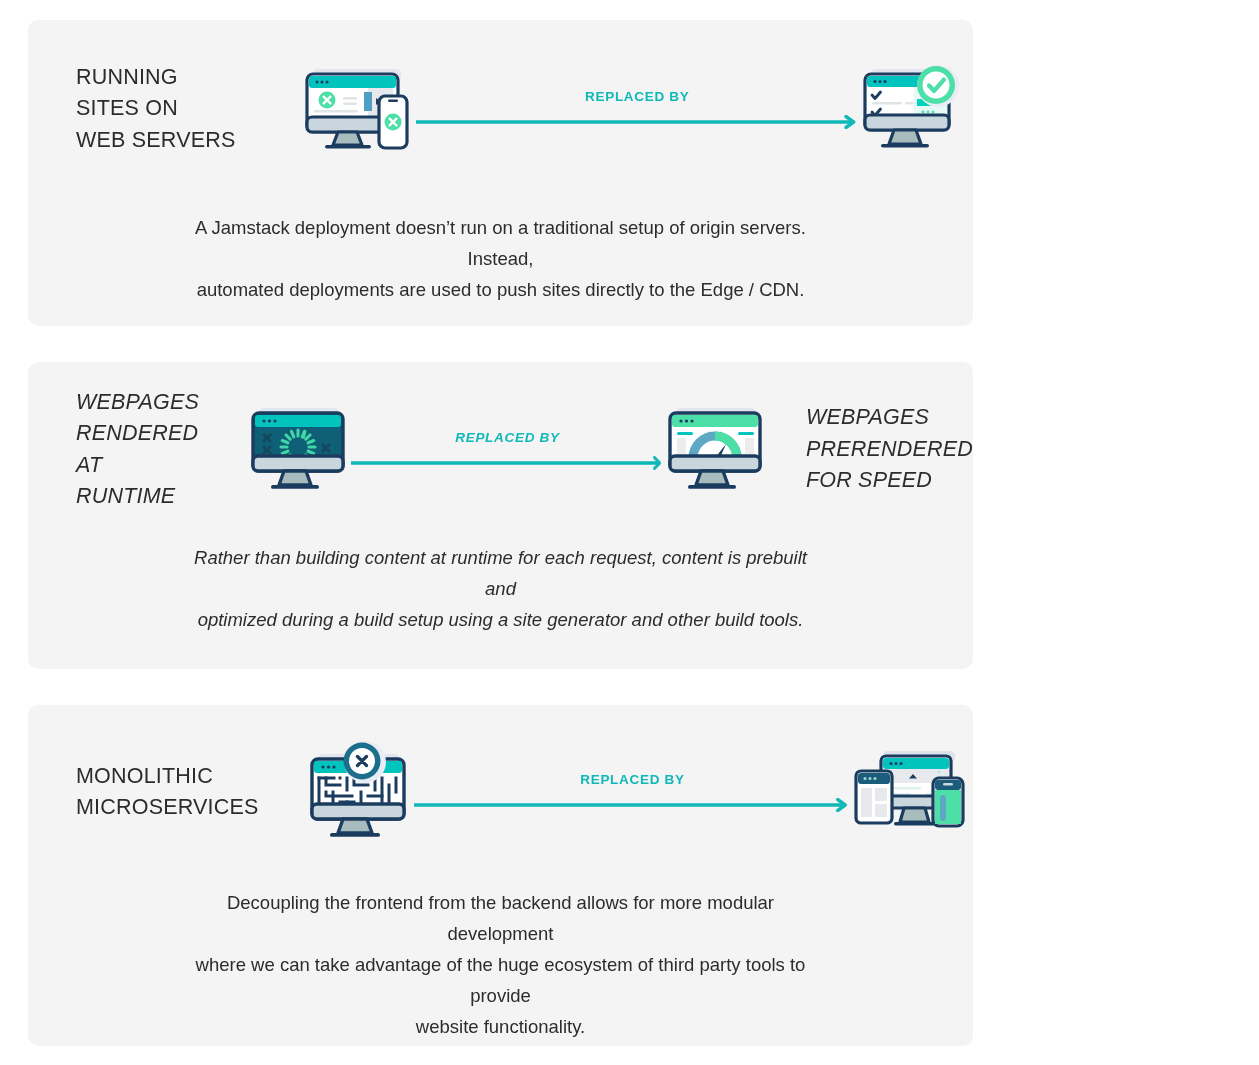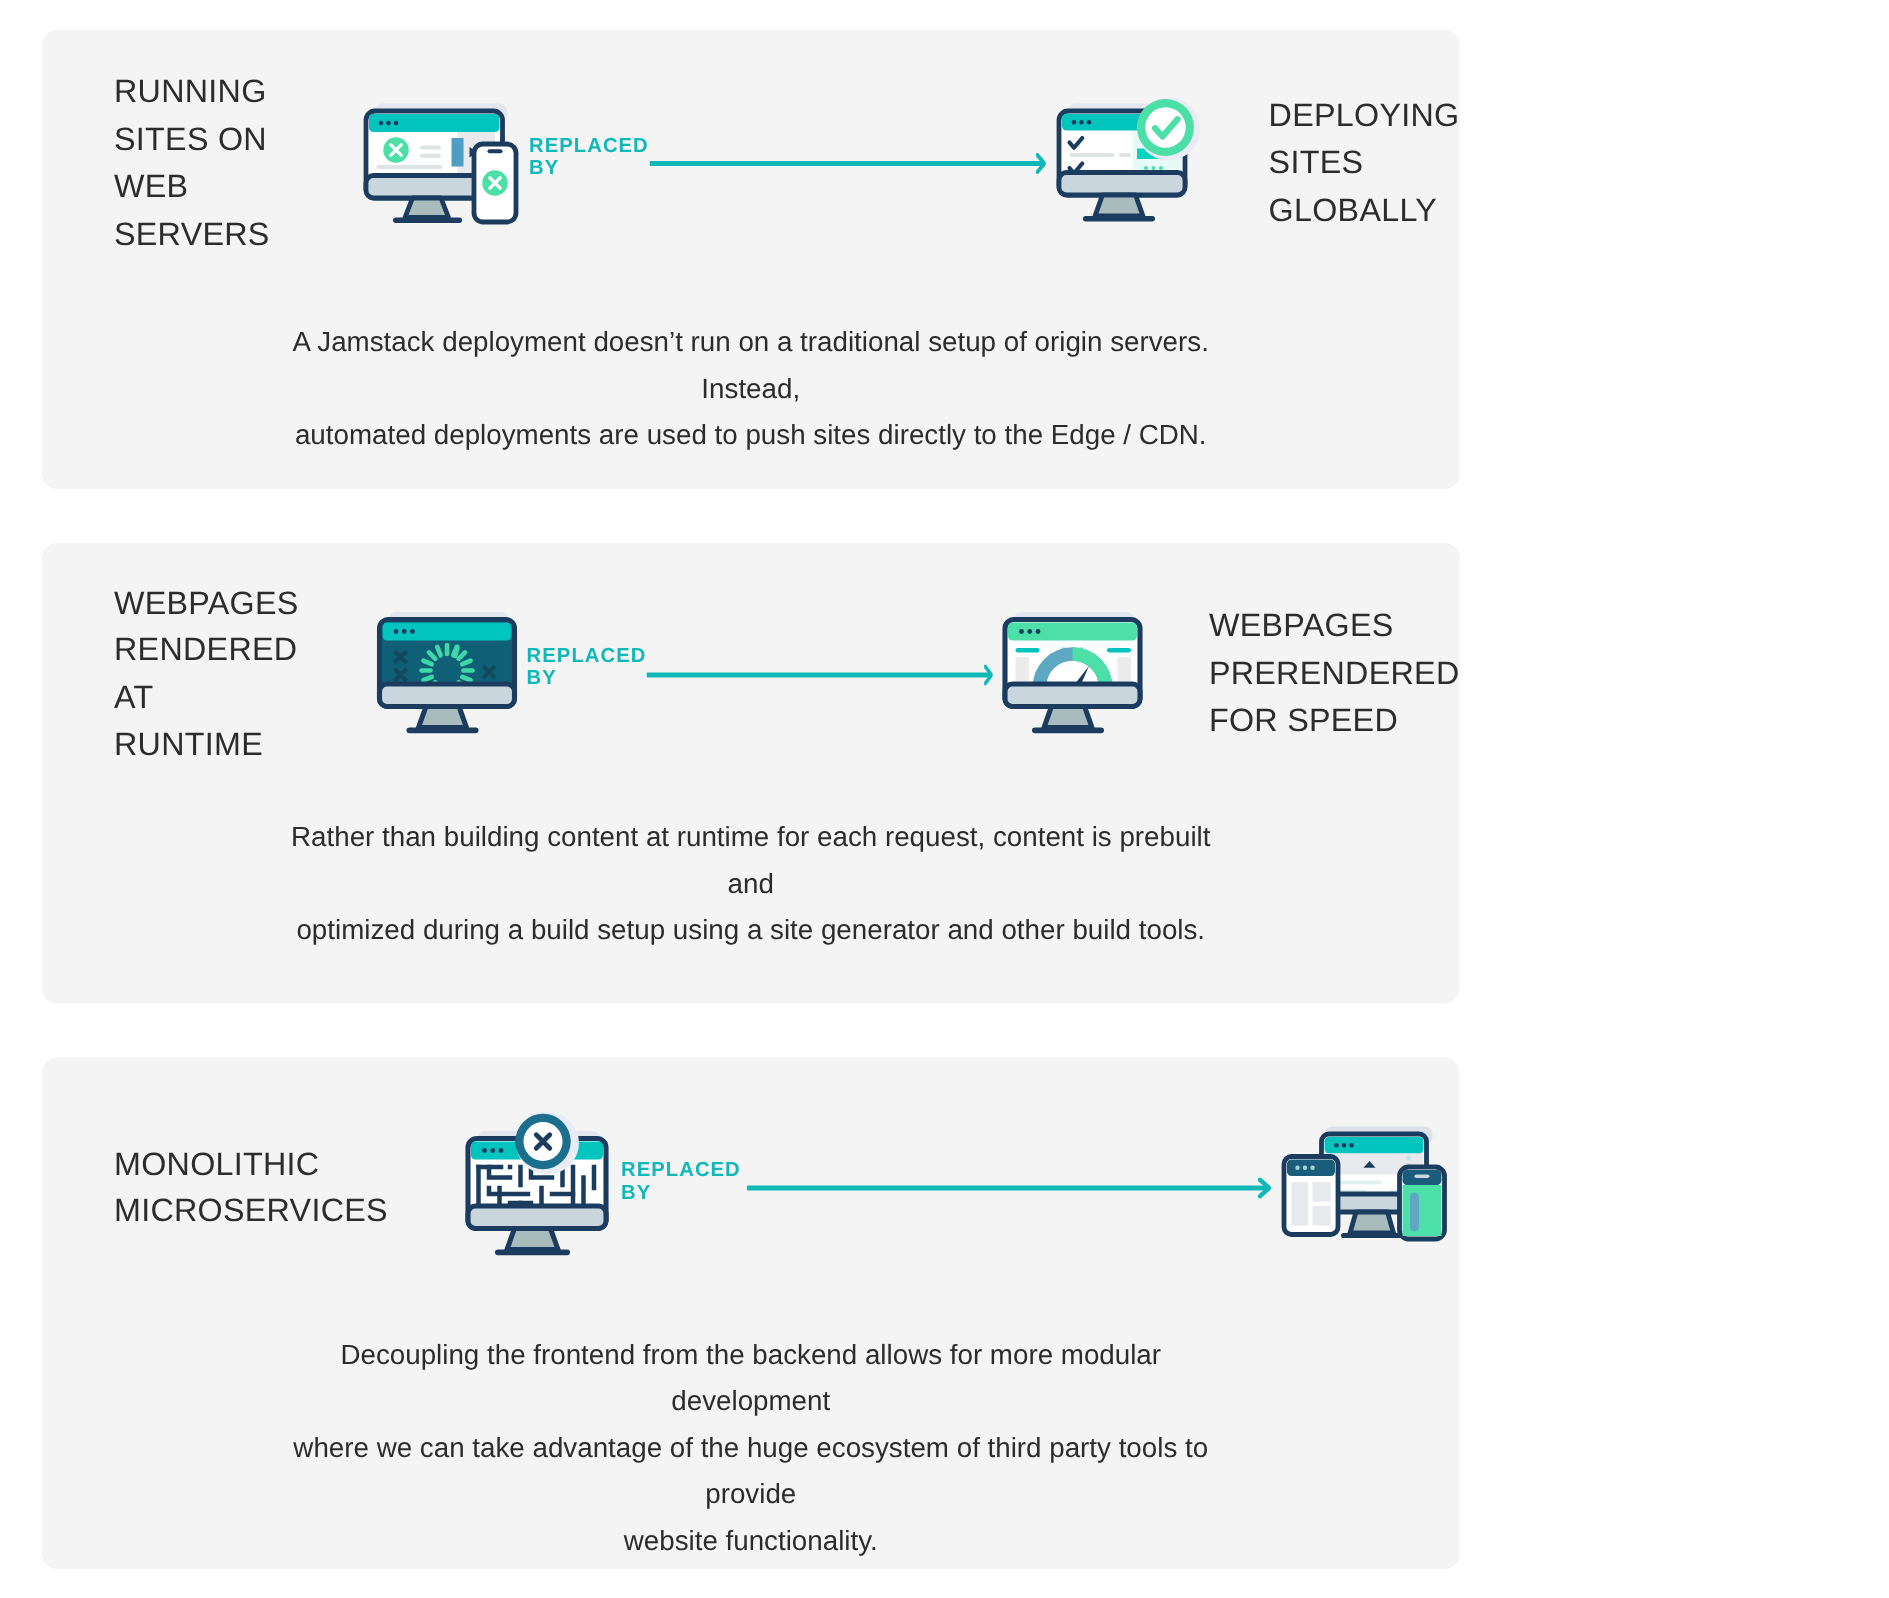--- a/index.html
+++ b/index.html
@@ -27,21 +27,21 @@
   }
 
   .panel {
     position: relative;
     background: #f4f4f4;
     border-radius: 10px;
     box-sizing: border-box;
     overflow: hidden;
   }
   .panel-1 { height: 312px; }
-  .panel-2 { height: 314px; }
+  .panel-2 { height: 314px; font-style: italic; }
   .panel-3 { height: 348px; }
 
   .row {
     display: flex;
     align-items: center;
     justify-content: flex-start;
     box-sizing: border-box;
   }
   .panel-1 .row { padding: 50px 0 0 0; height: 128px; }
   .panel-2 .row { padding: 48px 0 0 0; height: 128px; }
@@ -65,21 +65,21 @@
     text-align: left;
     margin-left: 32px;
   }
 
   
   .arrow-wrap {
     flex: 1 1 auto;
     position: relative;
     height: 60px;
     display: flex;
-    flex-direction: row;
+    flex-direction: column;
     justify-content: center;
     align-items: center;
   }
   .arrow-label {
     color: #11b8b8;
     font-size: 13.5px;
     font-weight: bold;
     letter-spacing: 0.7px;
     margin-bottom: 11px;
   }
@@ -192,23 +192,20 @@
           <path d="M35 67 L30 81 L62 81 L57 67 Z" fill="#a8bcbe" stroke="#1b3c5e" stroke-width="3.2" stroke-linejoin="round"></path>
           <rect x="22" y="81" width="48" height="3.6" rx="1.8" fill="#1b3c5e"></rect>
 
           <circle cx="79" cy="23" r="21" fill="#e9ecf5"></circle>
           <circle cx="77" cy="22" r="19" fill="#4ce0a8"></circle>
           <circle cx="77" cy="22" r="13.5" fill="#ffffff"></circle>
           <path d="M70 22.5 L75 28 L85 16.5" stroke="#4ce0a8" stroke-width="4.2" fill="none" stroke-linecap="round" stroke-linejoin="round"></path>
         </svg>
       </div>
 
-      <div class="heading heading-right">DEPLOYING
-SITES
-GLOBALLY</div>
     </div>
 
     <div class="caption">A Jamstack deployment doesn’t run on a traditional setup of origin servers. Instead,
 automated deployments are used to push sites directly to the Edge / CDN.</div>
   </section>
 
   <section class="panel panel-2">
     <div class="row">
 
       <div class="heading heading-left">WEBPAGES

